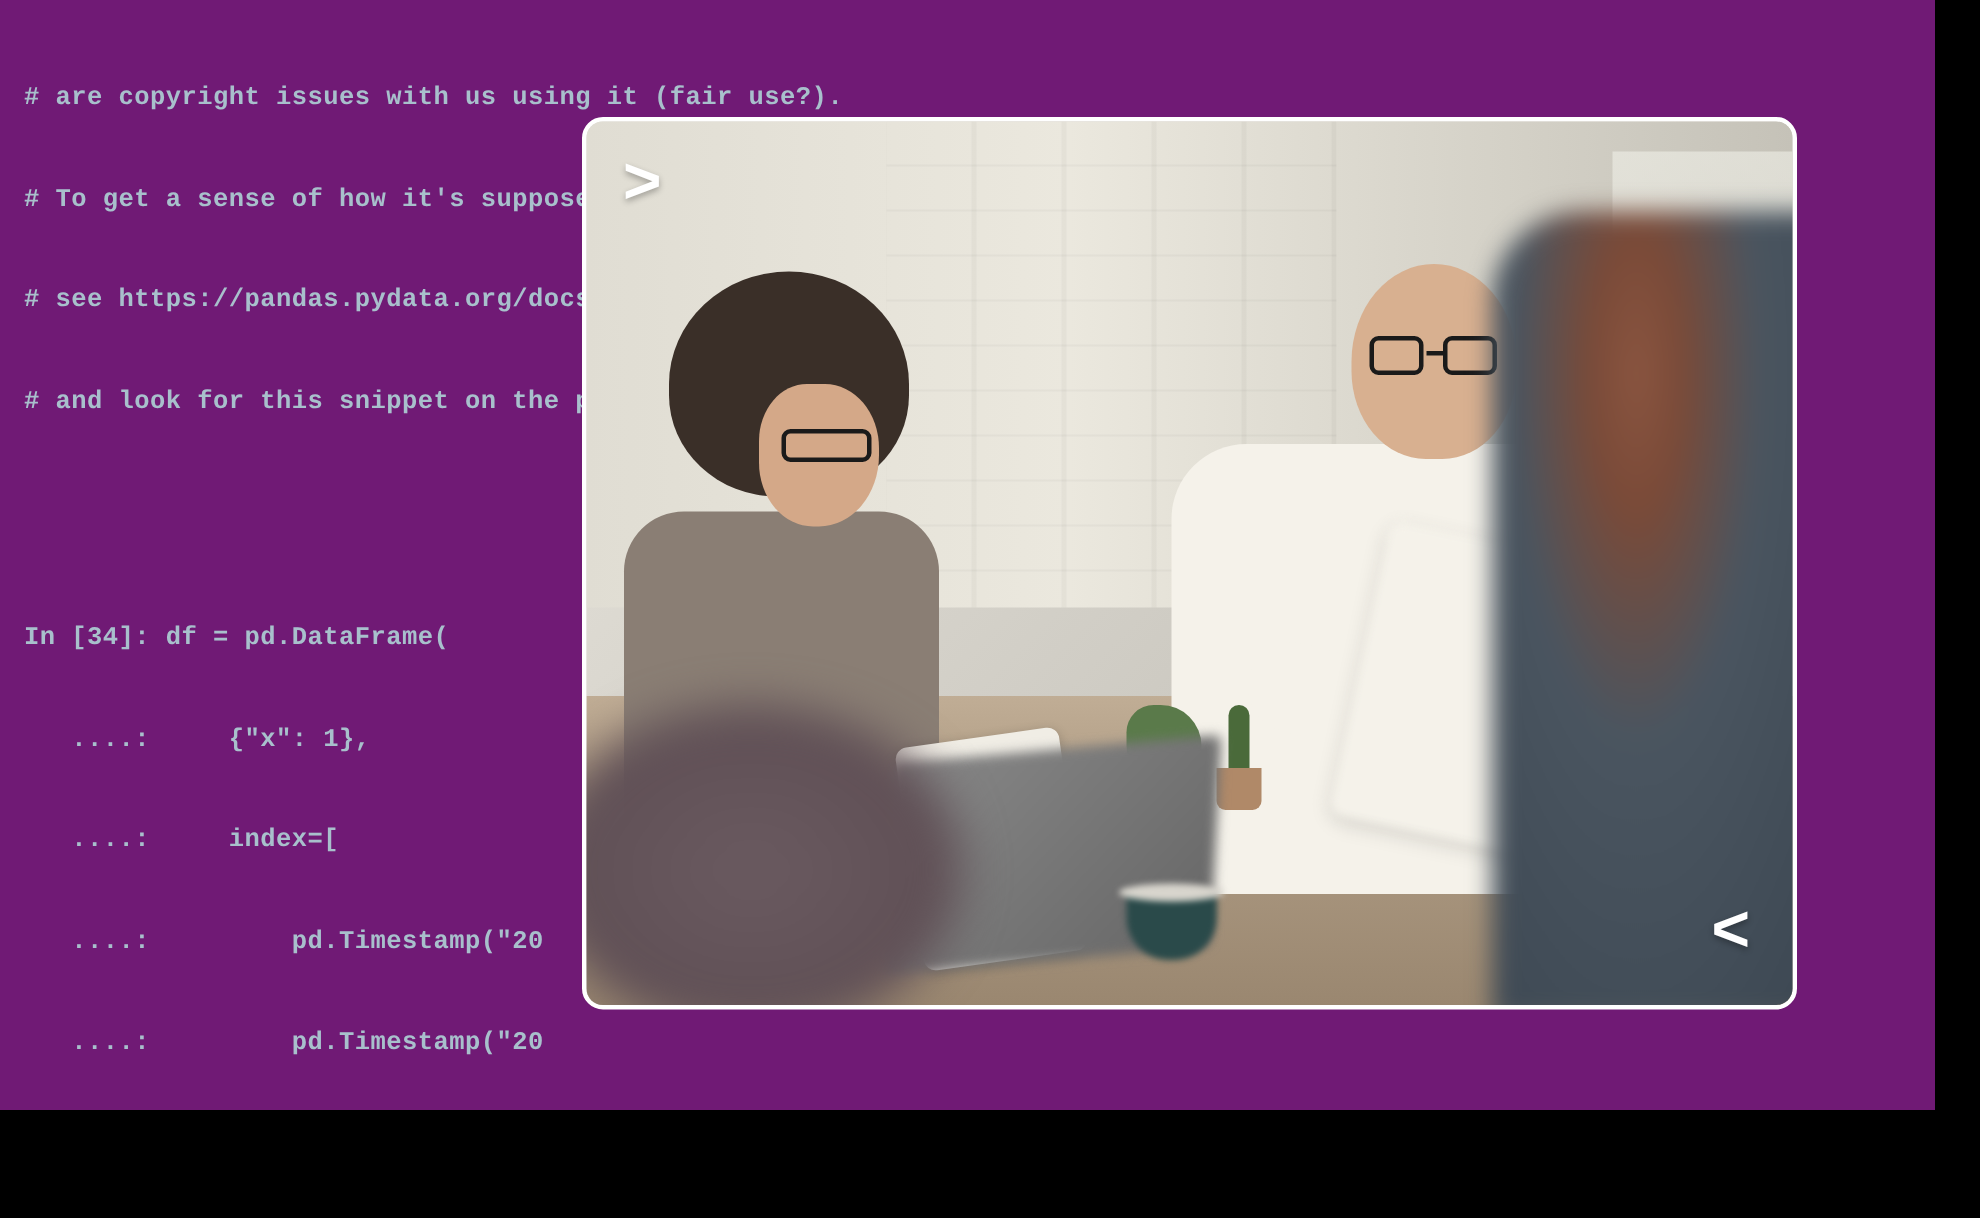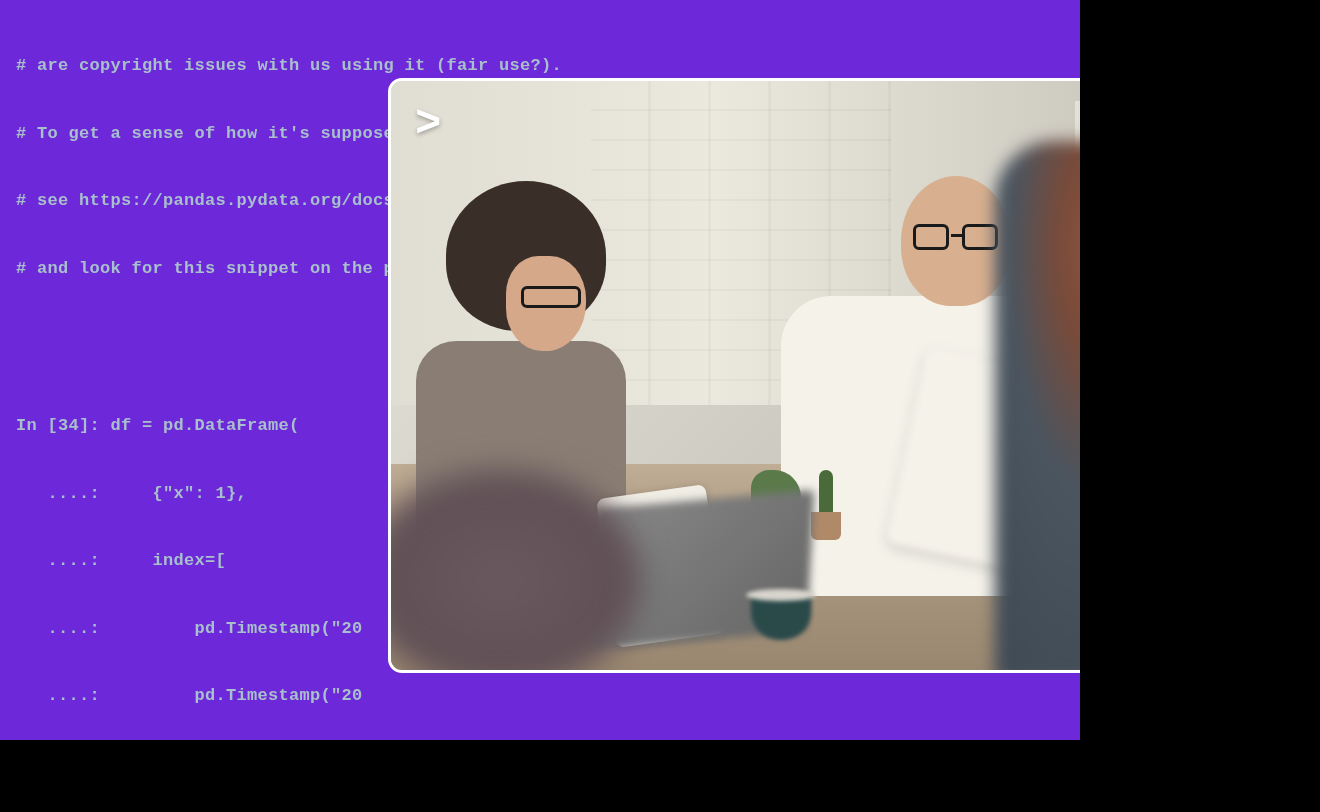--- a/index.html
+++ b/index.html
@@ -12,23 +12,23 @@
       height: 812px;
       background: #000;
       font-family: 'Courier New', Consolas, Monaco, monospace;
       overflow: hidden;
       position: relative;
     }
     .canvas {
       position: absolute;
       top: 0;
       left: 0;
-      width: 1080px;
+      width: 1290px;
       height: 740px;
-      background: #6d28d9;
+      background: #701a75;
       border-radius: 0;
       overflow: hidden;
     }
     .code-area {
       position: absolute;
       top: 0;
       left: 0;
       width: 100%;
       padding: 10px 16px;
       font-size: 17px;

